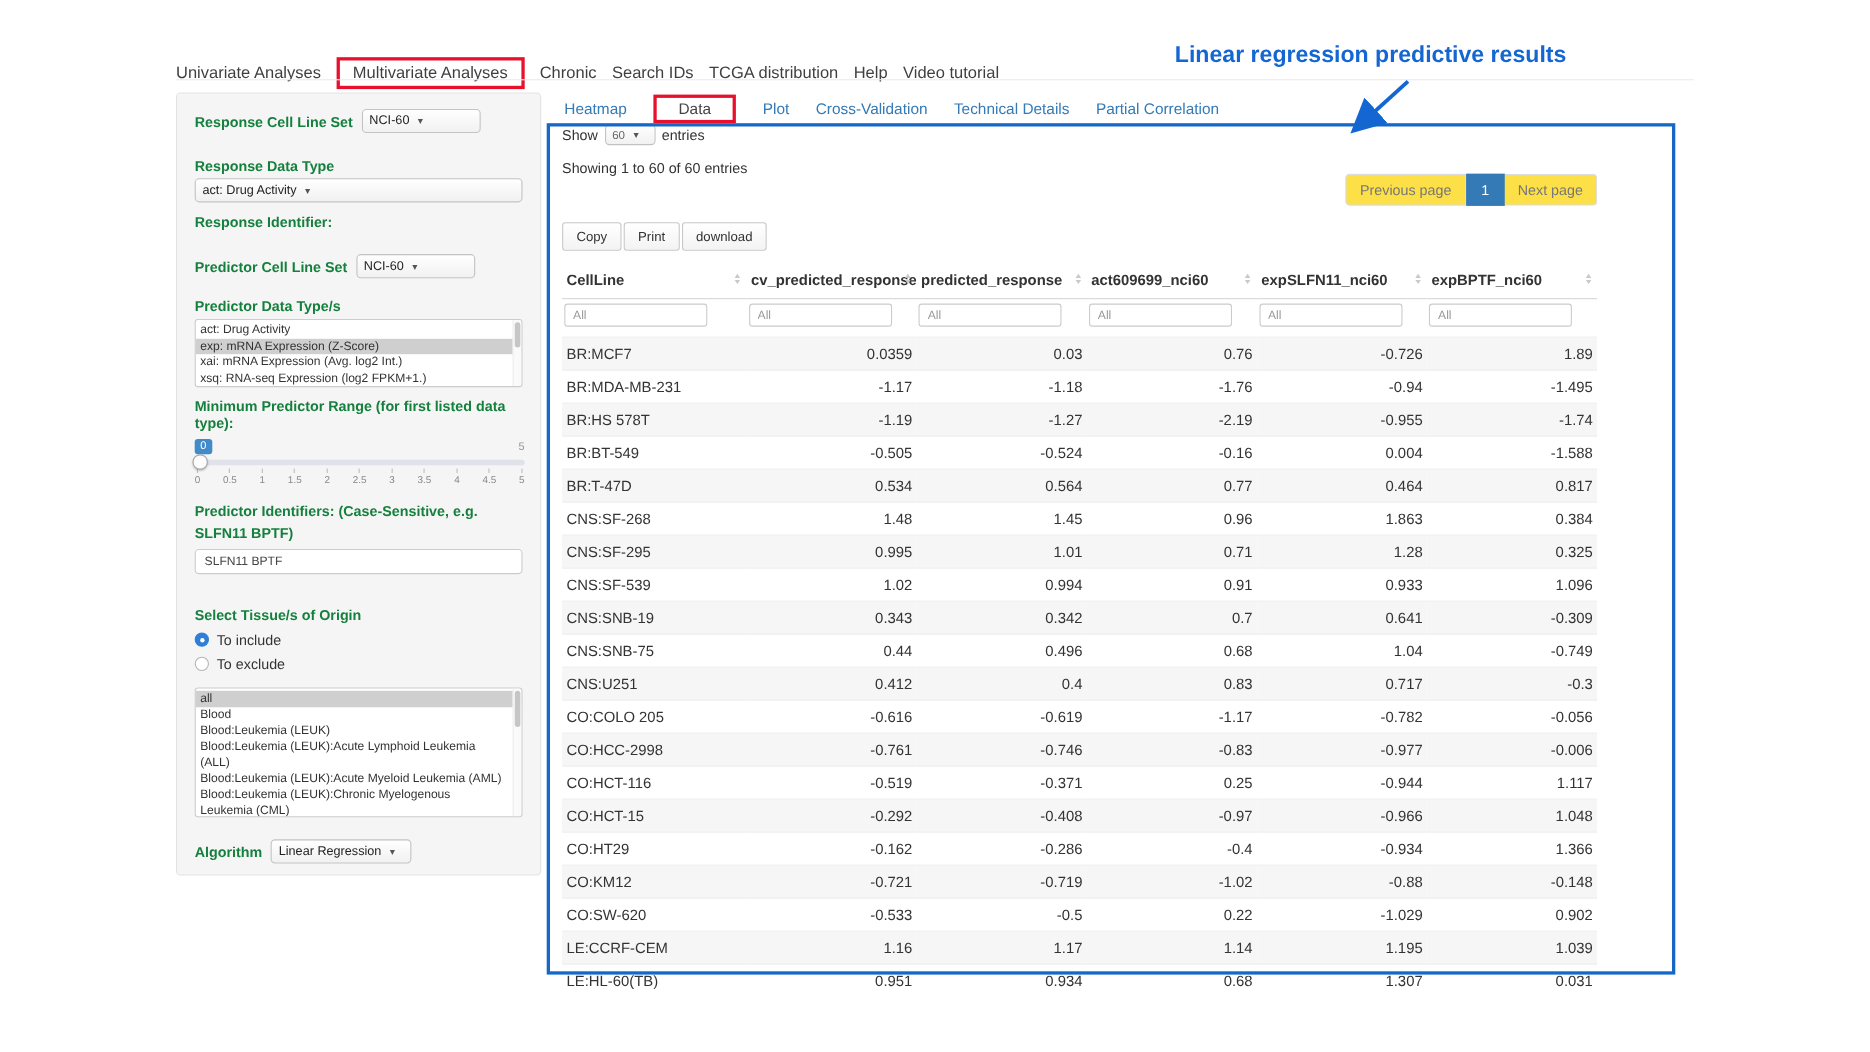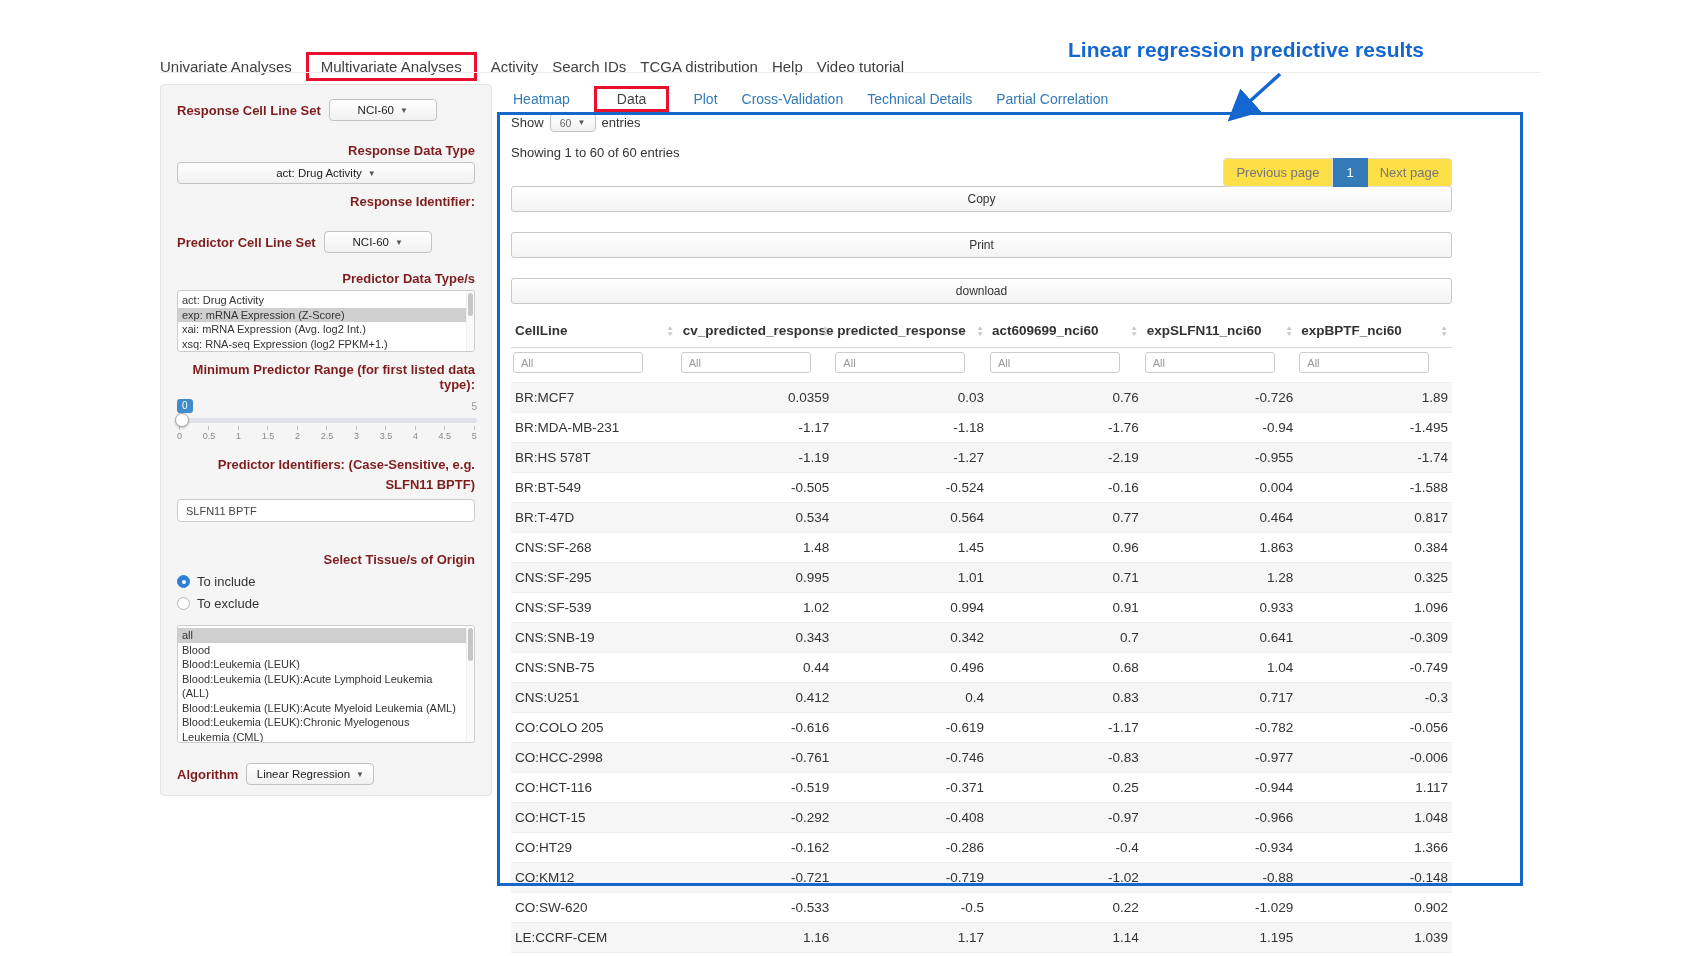--- a/index.html
+++ b/index.html
@@ -17,23 +17,23 @@
   .hl-red{border:3px solid var(--accent-red);padding:3px 12px;}
   .nav-divider{position:absolute;left:160px;top:72px;width:1380px;height:1px;background:#ececec;}
 
   
   .annotation-title{position:absolute;left:1068px;top:38px;font-size:21px;font-weight:bold;color:var(--accent-blue);white-space:nowrap;}
   .annotation-arrow{position:absolute;left:1222px;top:70px;}
   .annotation-box{position:absolute;left:497px;top:112px;width:1026px;height:774px;border:3px solid #1568c8;pointer-events:none;z-index:50;}
 
   
   .sidebar{position:absolute;left:160px;top:84px;width:332px;height:712px;background:#f5f5f5;border:1px solid #e3e3e3;border-radius:4px;padding:14px 16px;font-size:13px;}
-  .form-label{font-weight:bold;font-size:13px;color:#7f1d1d;margin-bottom:4px;text-align:right;}
+  .form-label{font-weight:bold;font-size:13px;color:#15803d;margin-bottom:4px;}
   .inline-row{display:flex;align-items:center;gap:8px;}
-  .sb-select{display:inline-flex;align-items:center;justify-content:center;border:1px solid #c3c3c3;border-radius:4px;background:linear-gradient(#ffffff,#f1f1f1);height:22px;padding:0 6px;font-size:11.5px;color:#222;cursor:pointer;}
+  .sb-select{display:inline-flex;align-items:center;justify-content:flex-start;border:1px solid #c3c3c3;border-radius:4px;background:linear-gradient(#ffffff,#f1f1f1);height:22px;padding:0 6px;font-size:11.5px;color:#222;cursor:pointer;}
   .chev{font-size:8px;color:#555;margin-left:6px;}
   .text-input{display:block;width:100%;height:23px;border:1px solid #ccc;border-radius:4px;background:#fff;font-size:11px;padding:2px 8px;color:#444;font-family:"Liberation Sans",sans-serif;}
   .listbox{position:relative;background:#fff;border:1px solid #ccc;border-radius:3px;overflow:hidden;font-size:11px;line-height:1.32;}
   .list-option{padding:0 14px 0 4px;cursor:pointer;white-space:normal;}
   .list-option.selected{background:#cfcfcf;}
   .fake-scrollbar{position:absolute;right:0;top:0;bottom:0;width:8px;background:#fafafa;border-left:1px solid #eee;}
   .fake-scrollbar .thumb{position:absolute;top:2px;left:1px;width:5px;height:38%;background:#c6c6c6;border-radius:3px;}
   .mt10{margin-top:10px}.mt14{margin-top:14px}.mt18{margin-top:18px}.mt22{margin-top:22px}
 
   
@@ -62,21 +62,21 @@
 
   .main-content{position:absolute;left:511px;top:105px;width:941px;}
   .show-row{margin-top:8px;display:flex;align-items:center;gap:6px;font-size:13px;color:#333;}
   .entries-select{min-width:46px;height:19px;font-size:10.5px;}
   .showing-text{margin-top:13px;font-size:13px;color:#333;}
   .pagination{position:absolute;top:53px;right:0;display:flex;}
   .page-btn{border:1px solid #ddd;background:#fde047;color:#777;font-size:13px;padding:6px 12px;cursor:pointer;font-family:"Liberation Sans",sans-serif;}
   .page-btn.prev{border-radius:4px 0 0 4px;}
   .page-btn.next{border-radius:0 4px 4px 0;border-left:none;}
   .page-current{border:1px solid var(--link-blue);background:var(--link-blue);color:#fff;font-size:13px;padding:6px 13px;cursor:pointer;font-family:"Liberation Sans",sans-serif;}
-  .export-row{margin-top:26px;display:flex;gap:20px;flex-direction:column;}
+  .export-row{margin-top:42px;display:flex;gap:2px;}
   .dt-btn{border:1px solid #c8c8c8;background:linear-gradient(#ffffff,#f3f3f3);color:#333;font-size:12px;padding:5px 12px;border-radius:3px;cursor:pointer;font-family:"Liberation Sans",sans-serif;}
 
   table.dt{width:941px;border-collapse:collapse;margin-top:10px;font-size:13.5px;color:#333;table-layout:fixed;}
   table.dt col.c0{width:167px;}
   table.dt col.cn{width:154px;}
   table.dt th{font-weight:bold;text-align:left;padding:9px 24px 9px 4px;position:relative;border-bottom:1px solid #d6d6d6;font-size:13.5px;white-space:nowrap;overflow:hidden;}
   .sort-icon{position:absolute;right:5px;top:50%;transform:translateY(-50%);display:flex;flex-direction:column;line-height:1;color:#c9c9c9;cursor:pointer;}
   .sort-icon i{font-style:normal;font-size:6.5px;transform:scaleX(1.3);}
   tr.filter-row td{padding:4px 4px 9px 2px;border-bottom:1px solid #eee;}
   .filter-input{width:130px;height:21px;border:1px solid #ccc;border-radius:3px;font-size:11px;padding:2px 7px;color:#333;font-family:"Liberation Sans",sans-serif;}
@@ -87,21 +87,21 @@
   td.txt{text-align:left;}
 </style>
 </head>
 <body>
 
 <div class="page">
 
   <nav class="topnav" id="nav">
       <span class="nav-item">Univariate Analyses</span>
       <span class="nav-item hl-red">Multivariate Analyses</span>
-      <span class="nav-item">Activity</span>
+      <span class="nav-item">Chronic</span>
       <span class="nav-item">Search IDs</span>
       <span class="nav-item">TCGA distribution</span>
       <span class="nav-item">Help</span>
       <span class="nav-item">Video tutorial</span>
     </nav>
   <div class="nav-divider"></div>
 
   <div class="annotation-title">Linear regression predictive results</div>
   <svg class="annotation-arrow" width="70" height="55" viewBox="0 0 70 55">
     <defs>

